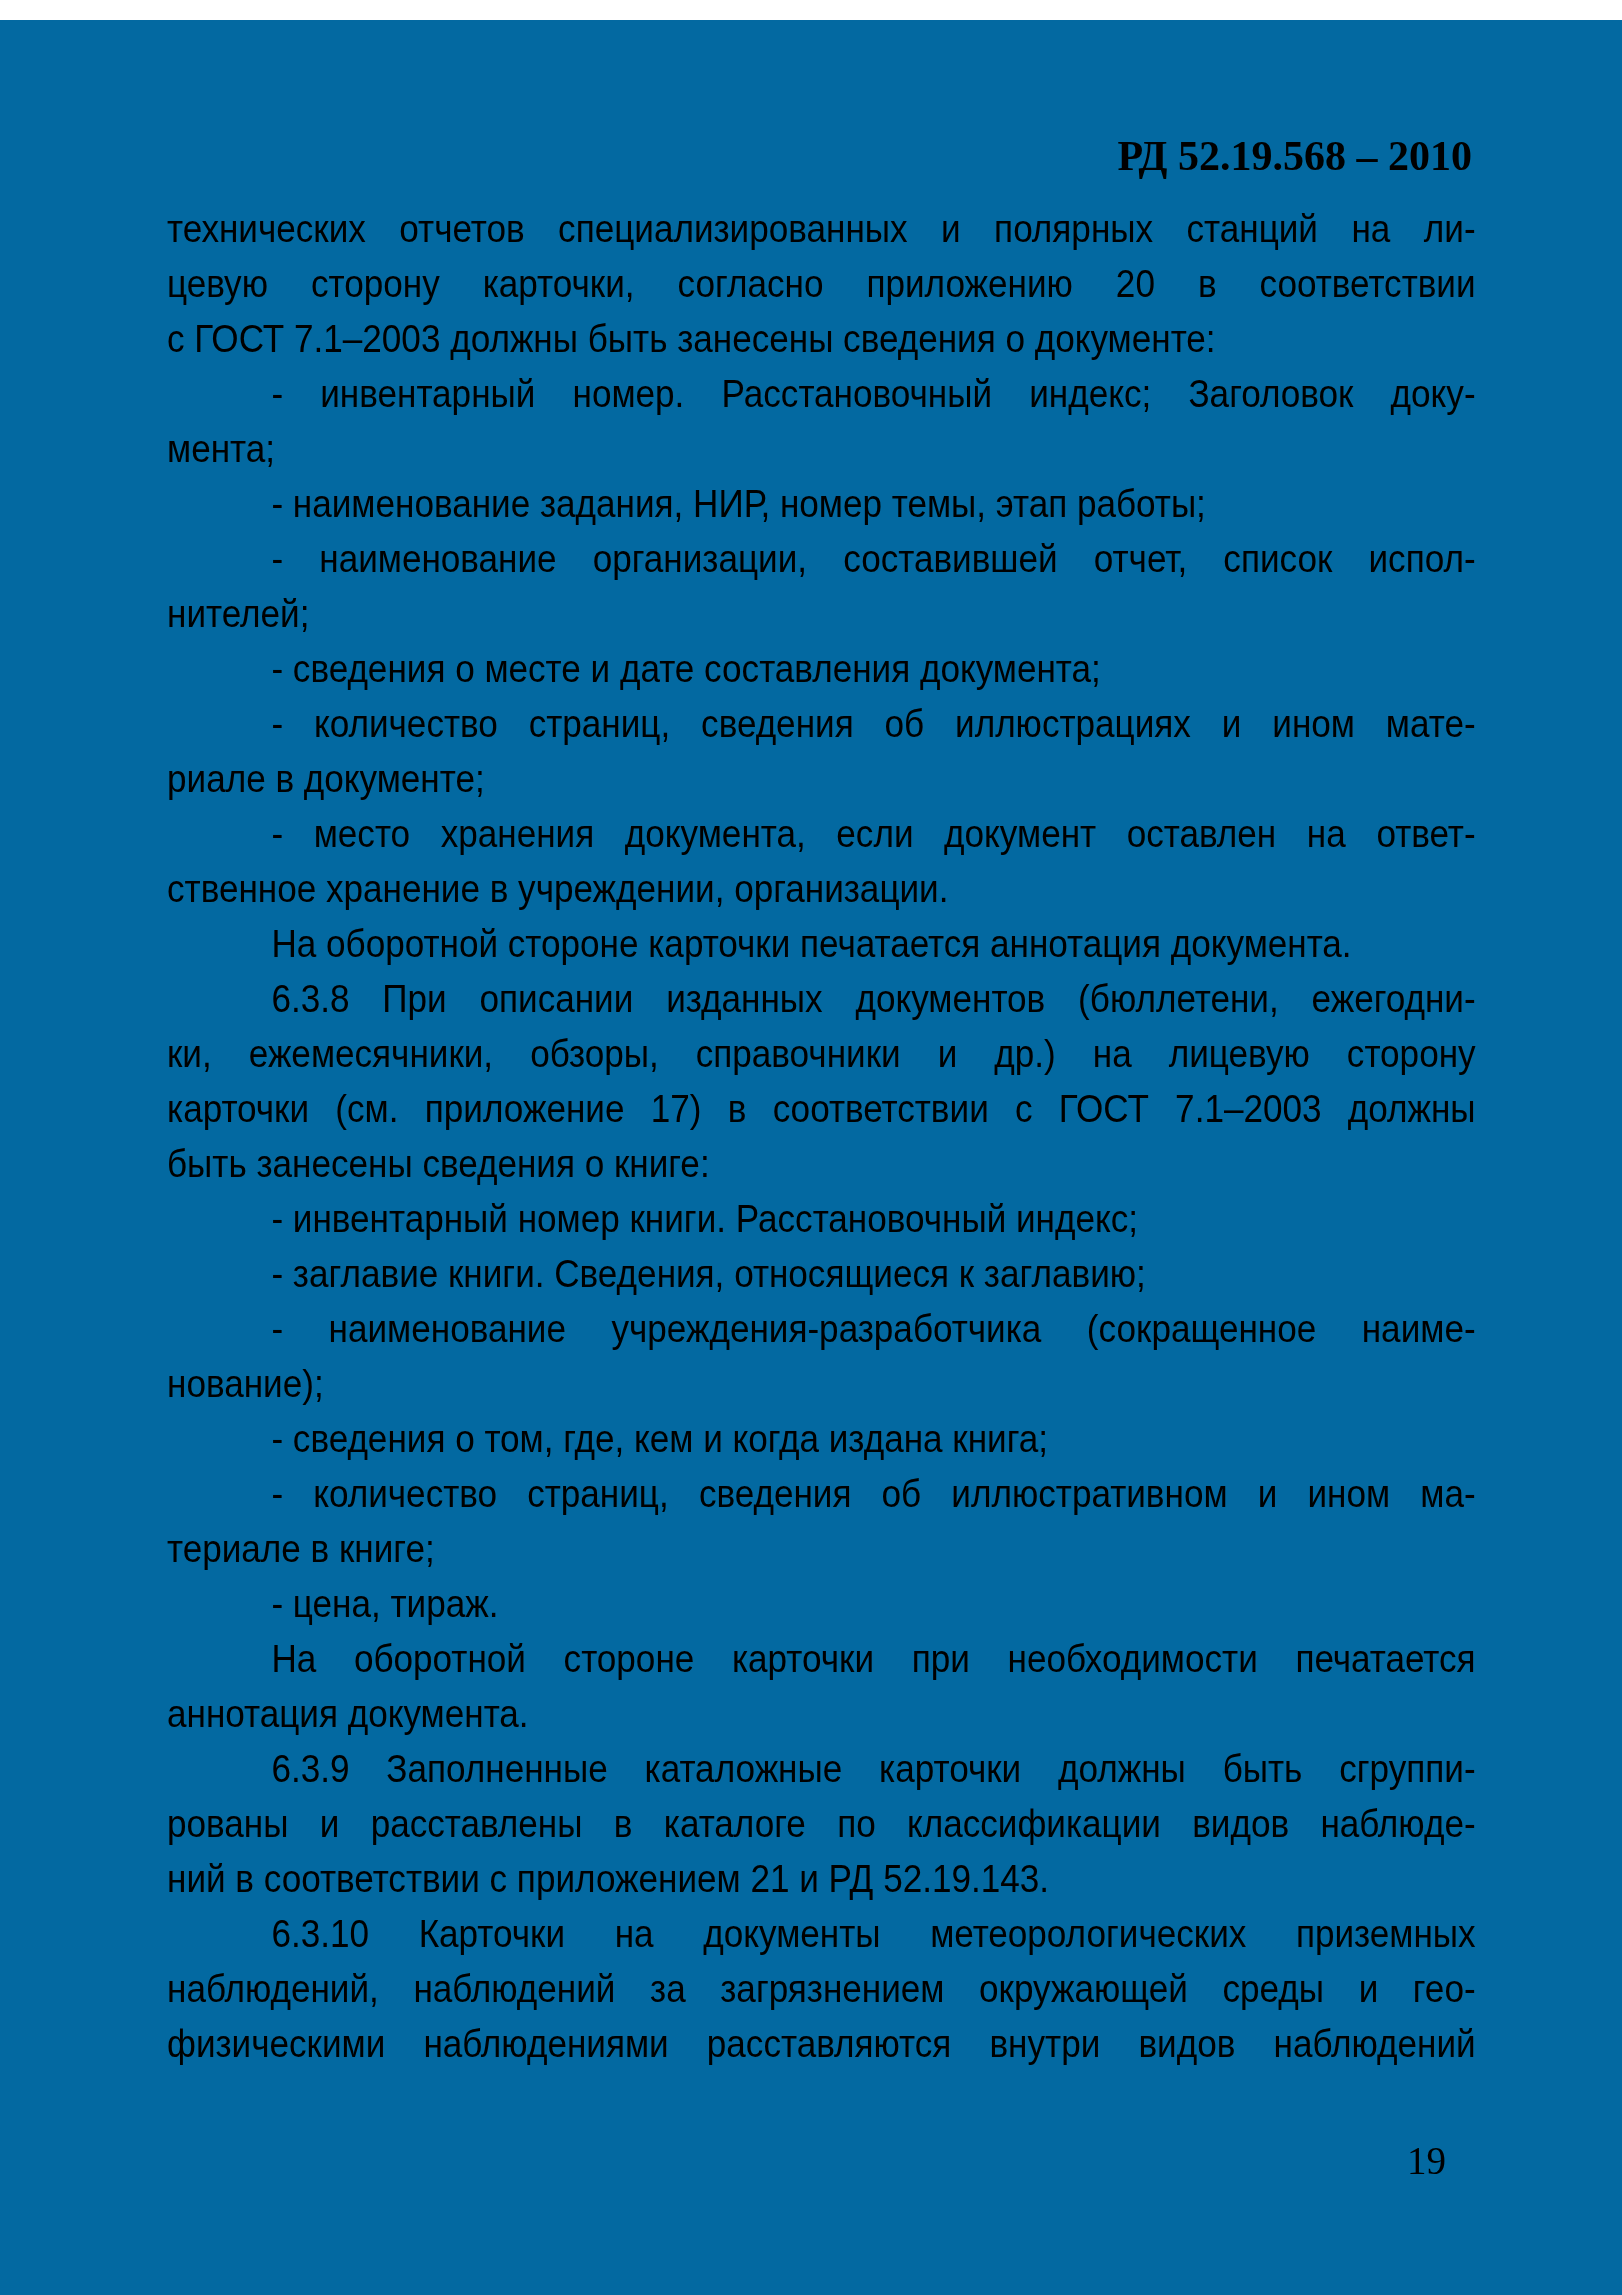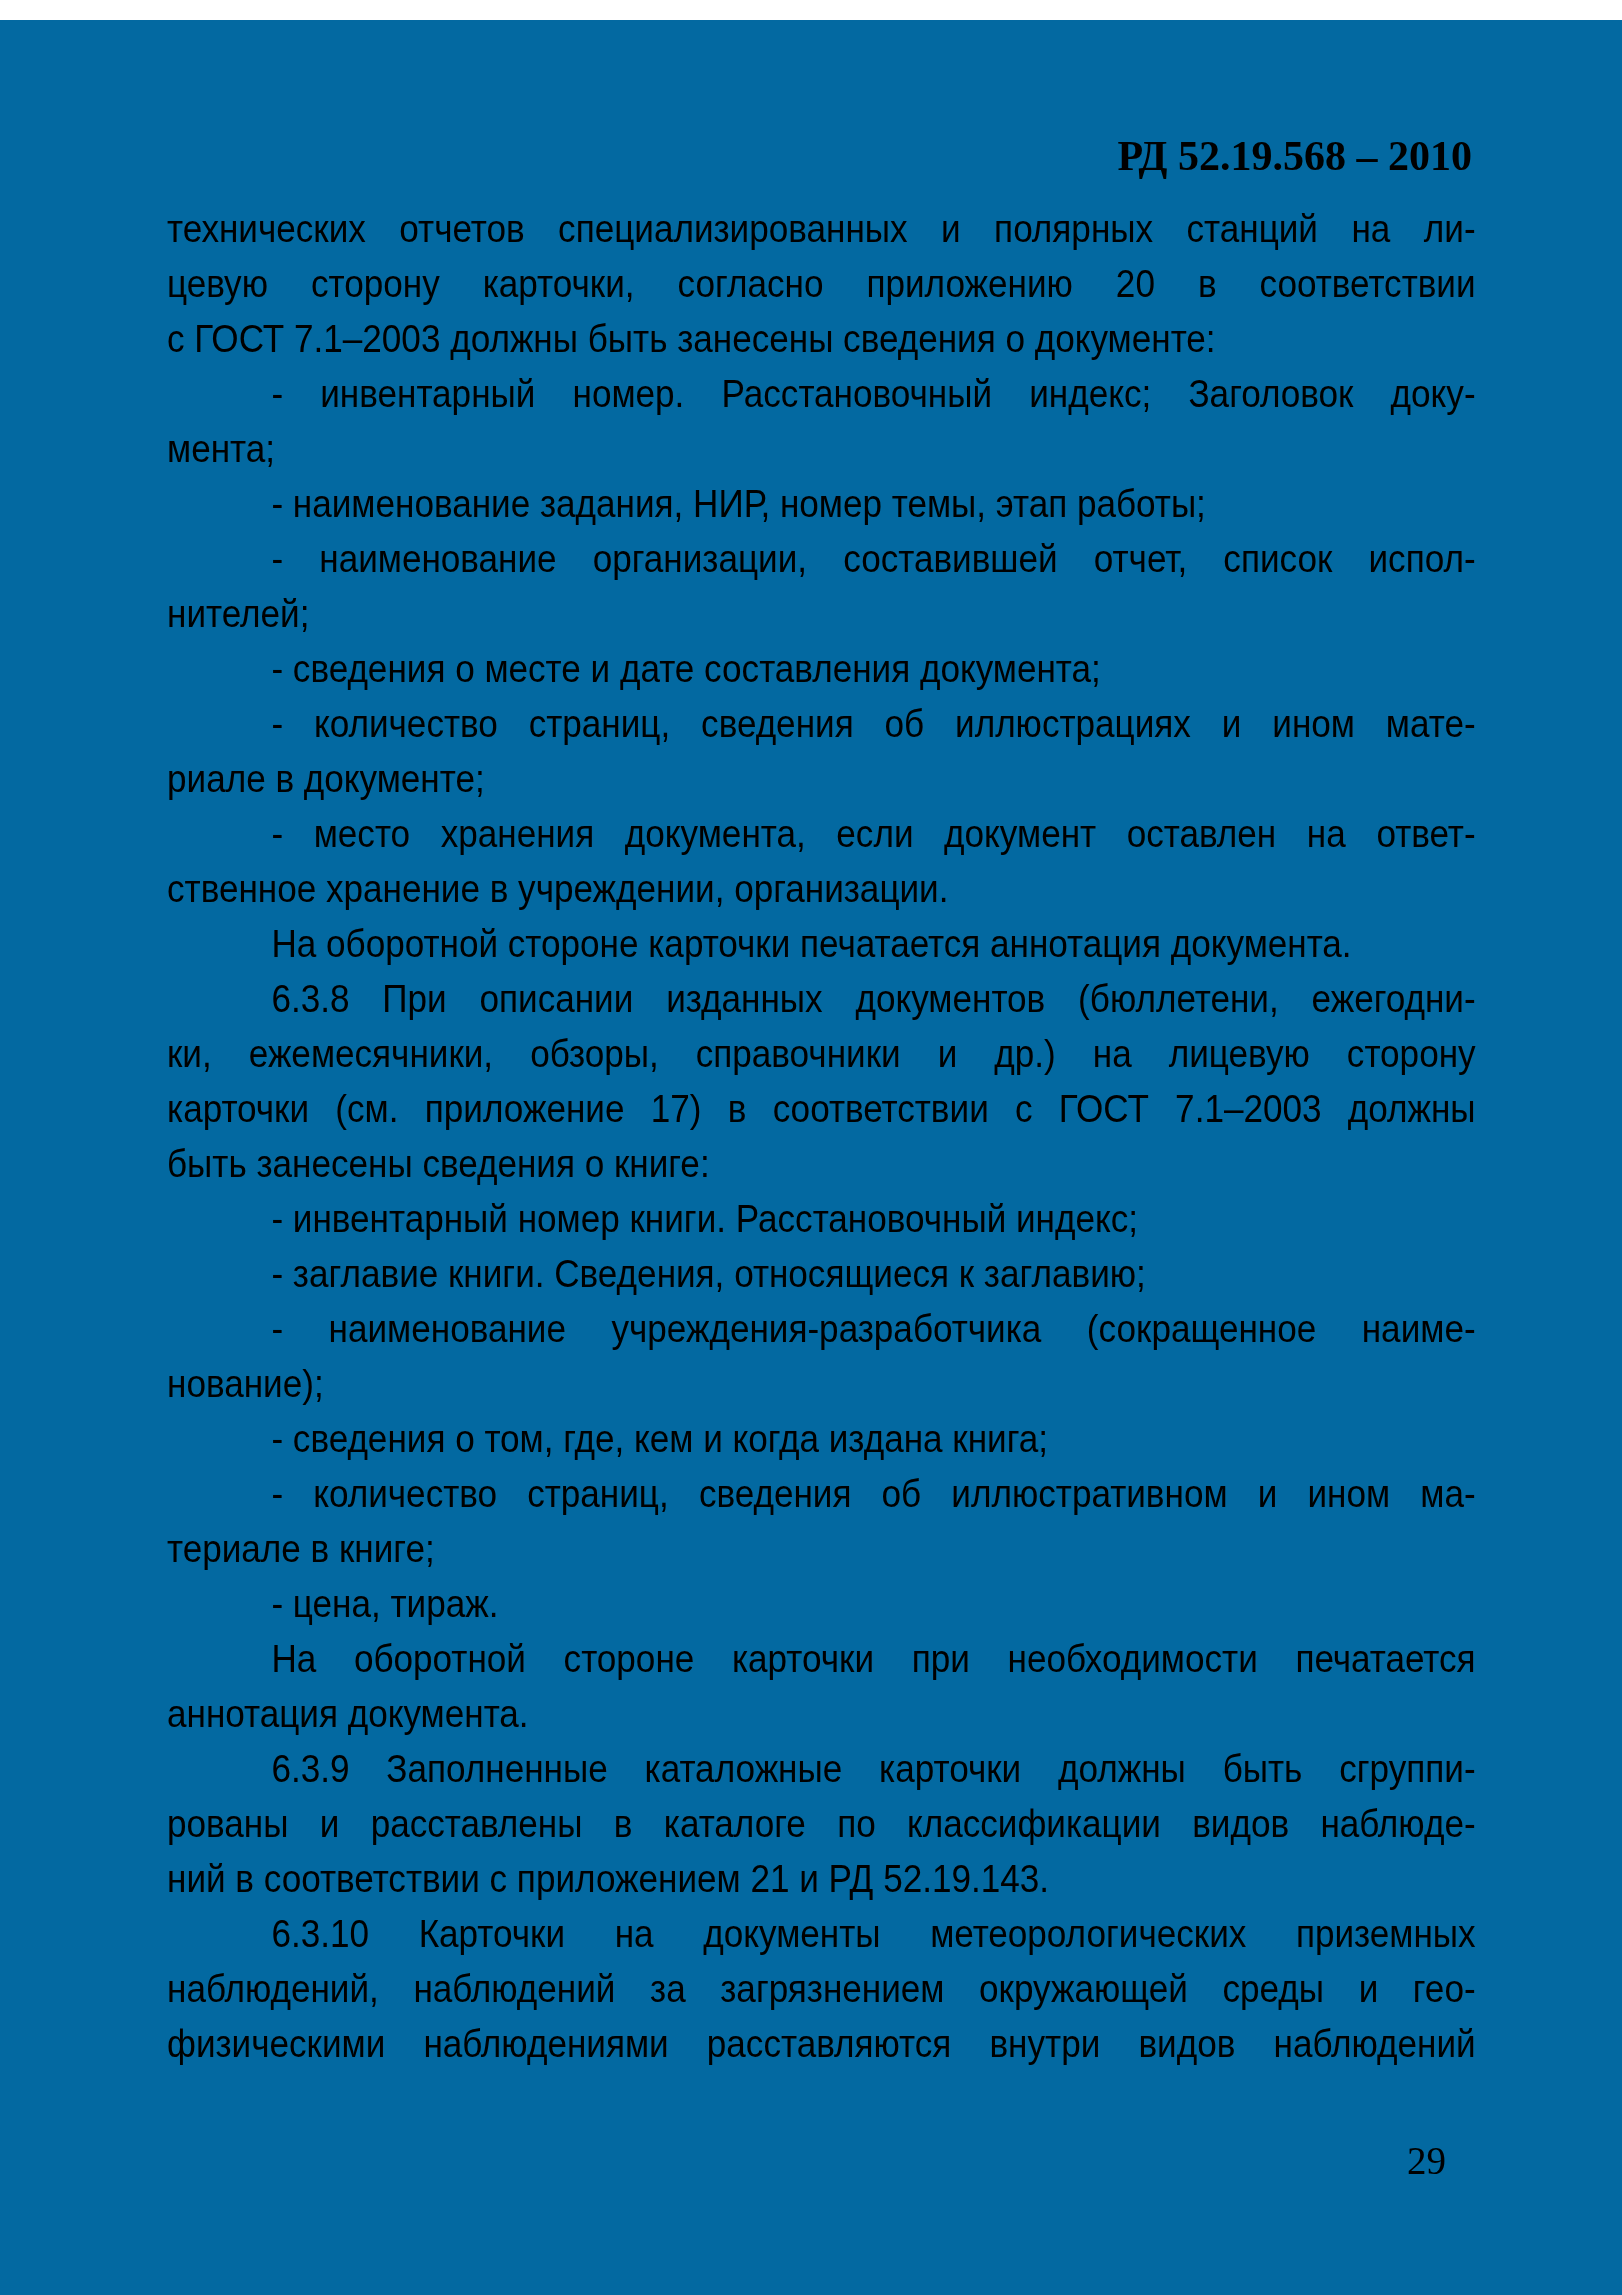--- a/index.html
+++ b/index.html
@@ -130,15 +130,15 @@
         <div class="line">рованы и расставлены в каталоге по классификации видов наблюде-</div>
         <div class="line last">ний в соответствии с приложением 21 и РД 52.19.143.</div>
       </div>
       <div class="paragraph">
         <div class="line indent">6.3.10 Карточки на документы метеорологических приземных</div>
         <div class="line">наблюдений, наблюдений за загрязнением окружающей среды и гео-</div>
         <div class="line justify-last">физическими наблюдениями расставляются внутри видов наблюдений</div>
       </div>
     </main>
 
-  <div class="page-number">29</div>
+  <div class="page-number">19</div>
 </div>
 
 
 </body></html>

